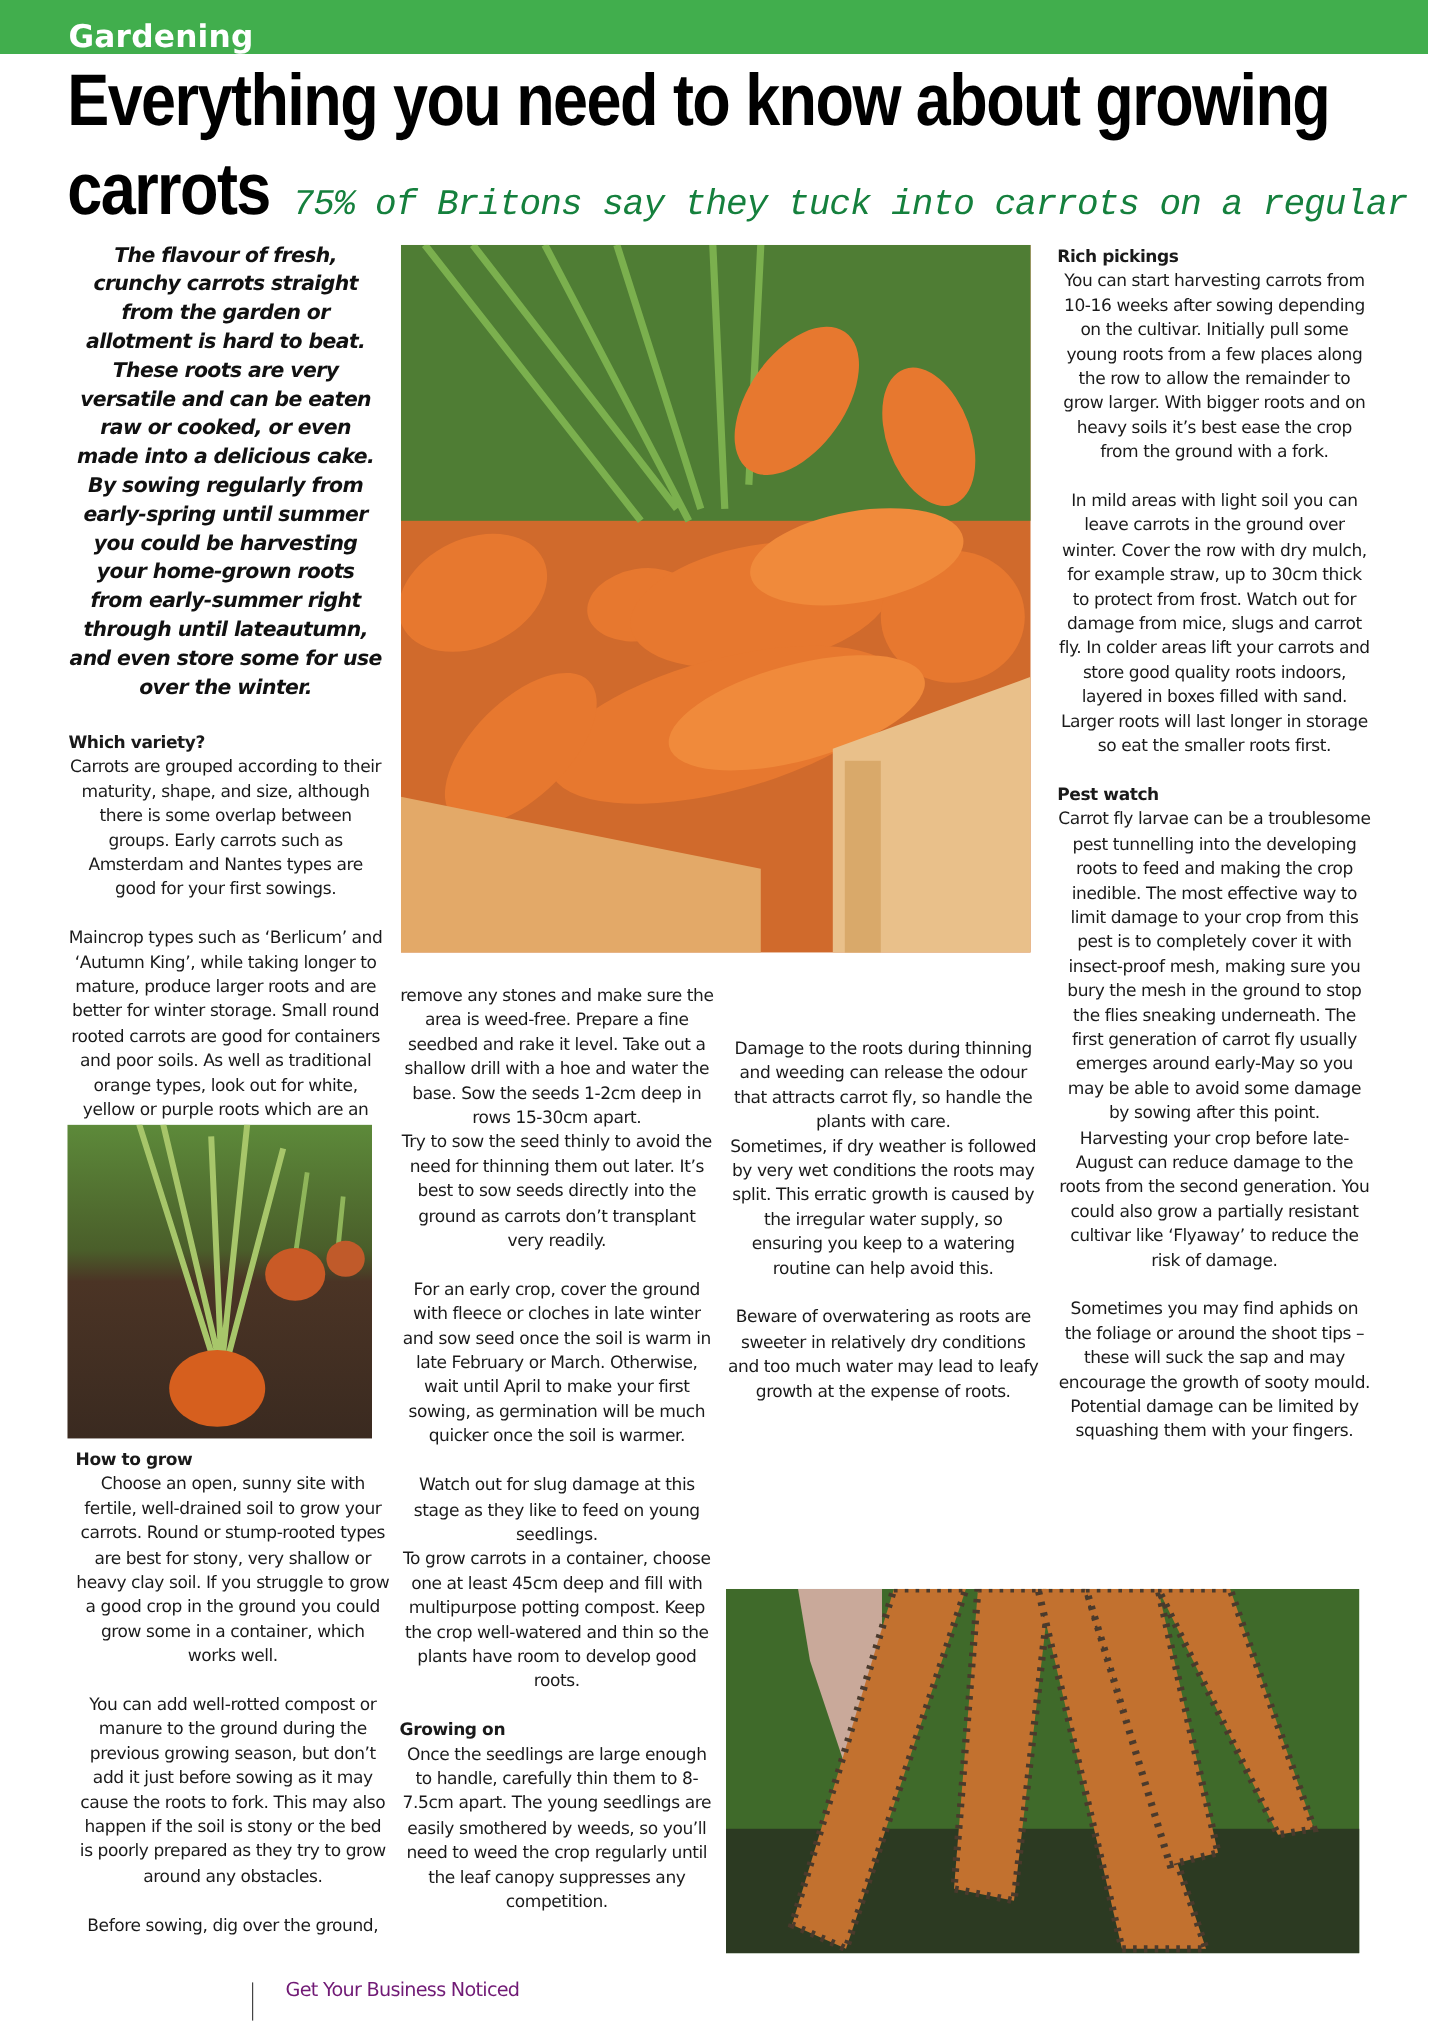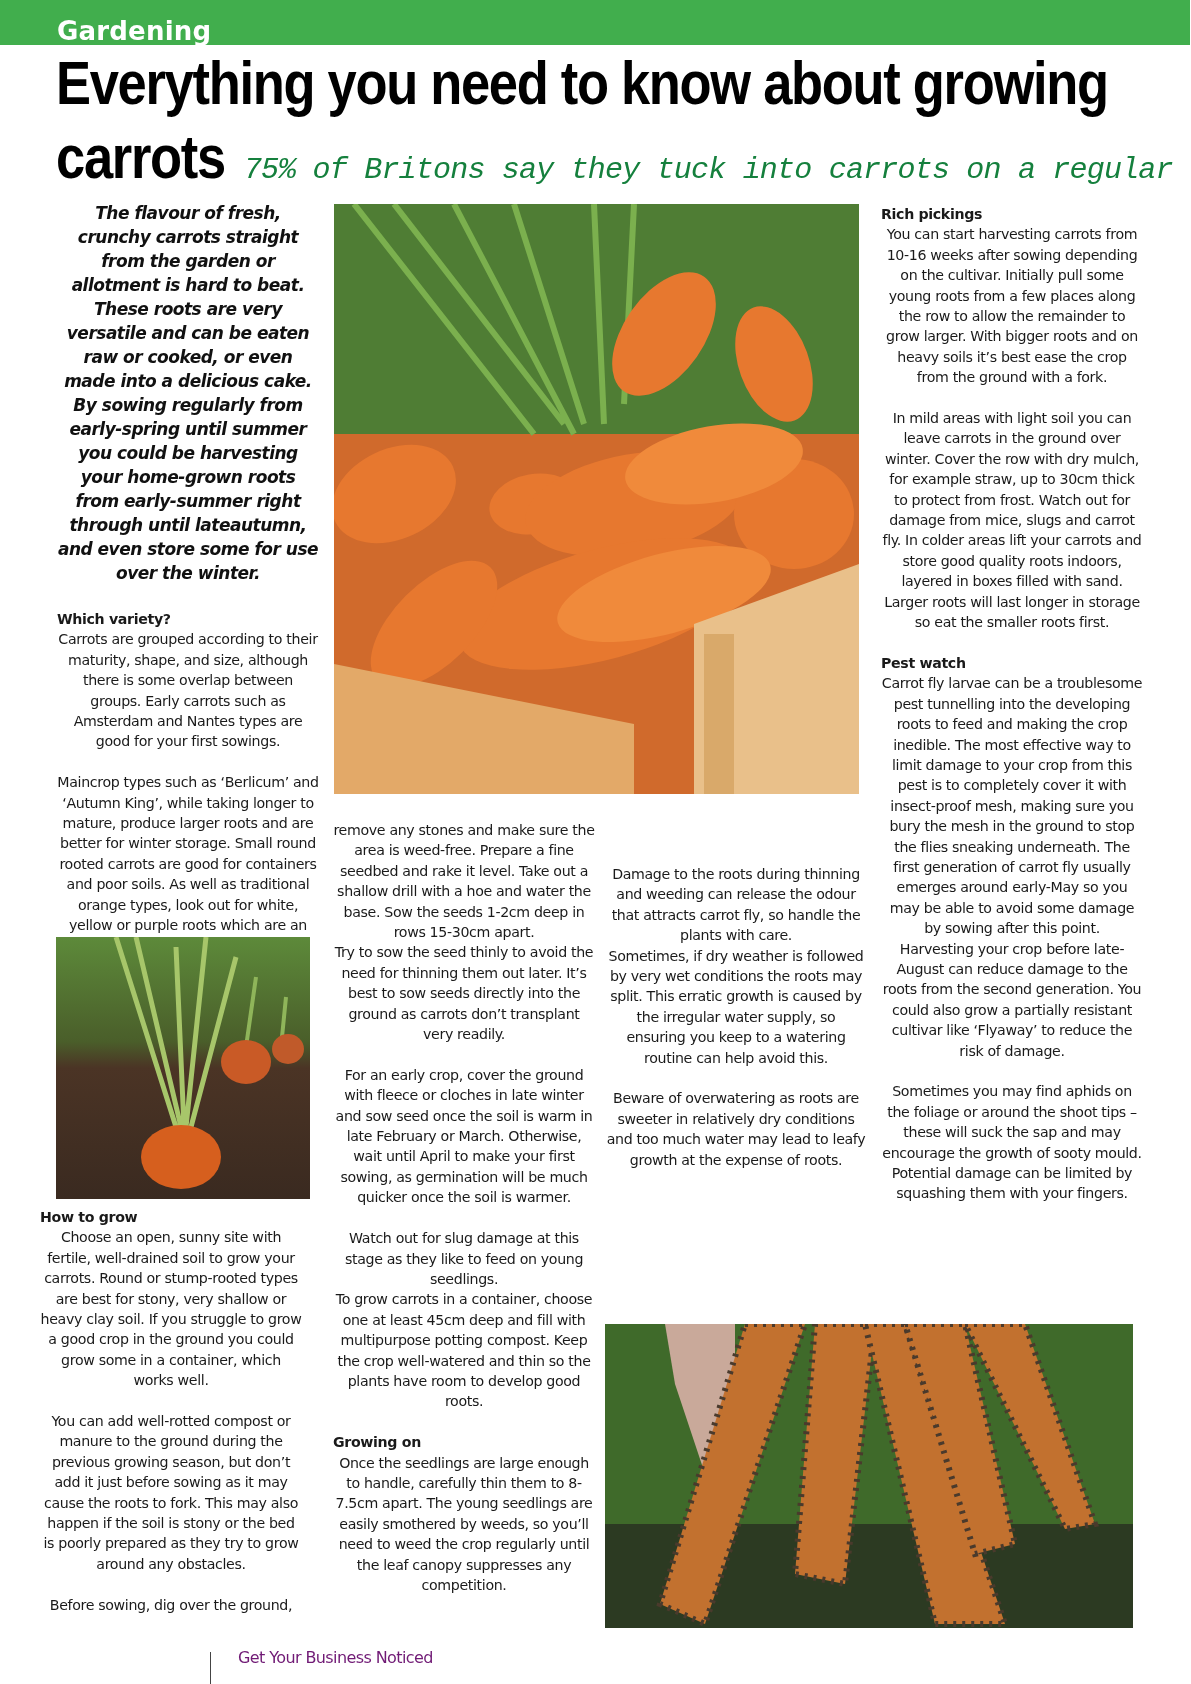--- a/index.html
+++ b/index.html
@@ -53,21 +53,21 @@
     </defs>
     <rect width="254" height="262" fill="url(#g1)"></rect>
     <path d="M60 0 L120 190 M80 0 L125 190 M150 0 L130 190 M120 10 L128 190 M180 20 L135 190" stroke="#a7c66a" stroke-width="5" fill="none"></path>
     <path d="M200 40 L190 110 M230 60 L225 110" stroke="#8fb55a" stroke-width="4"></path>
     <ellipse cx="125" cy="220" rx="40" ry="32" fill="#d65f1e"></ellipse>
     <ellipse cx="190" cy="125" rx="25" ry="22" fill="#c95a26"></ellipse>
     <ellipse cx="232" cy="112" rx="16" ry="15" fill="#c05a2a"></ellipse>
   </svg>
 </div>
 
-<div class="col" style="left:40px; top:1207px; width:262px;">
+<div class="col" style="left:63px; top:1207px; width:262px;">
   <h3>How to grow</h3>
   <p>Choose an open, sunny site with fertile, well-drained soil to grow your carrots. Round or stump-rooted types are best for stony, very shallow or heavy clay soil. If you struggle to grow a good crop in the ground you could grow some in a container, which works well.</p>
   <p>You can add well-rotted compost or manure to the ground during the previous growing season, but don’t add it just before sowing as it may cause the roots to fork. This may also happen if the soil is stony or the bed is poorly prepared as they try to grow around any obstacles.</p>
   <p>Before sowing, dig over the ground,</p>
 </div>
 
 <div class="photo" style="left:334px; top:204px; width:525px; height:590px;">
   <svg viewBox="0 0 525 590" preserveAspectRatio="none">
     <rect width="525" height="590" fill="#d06a2c"></rect>
     <rect width="525" height="230" fill="#4f7d34"></rect>

